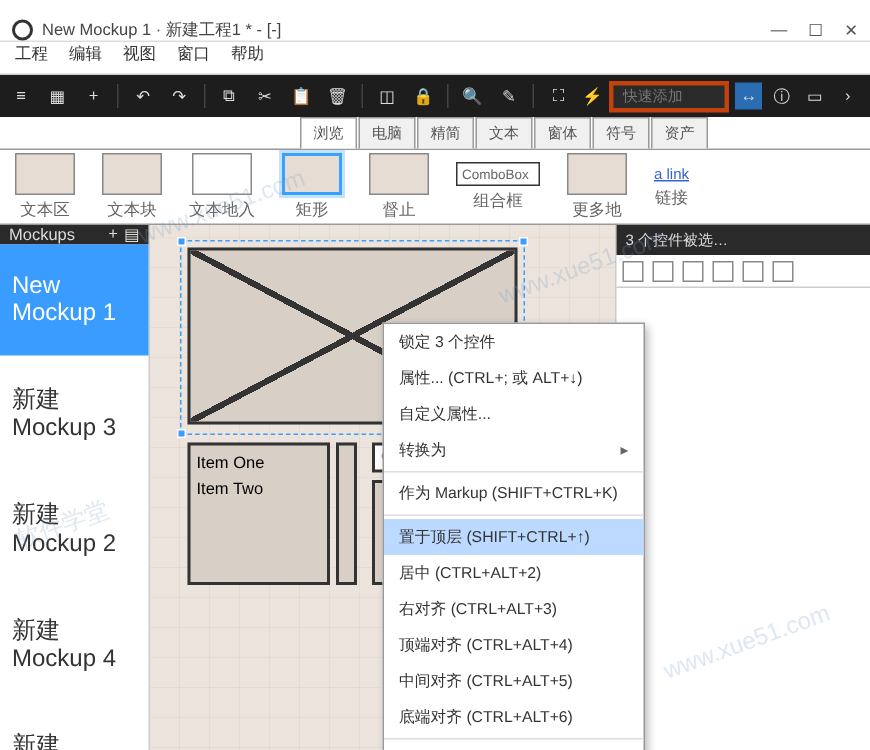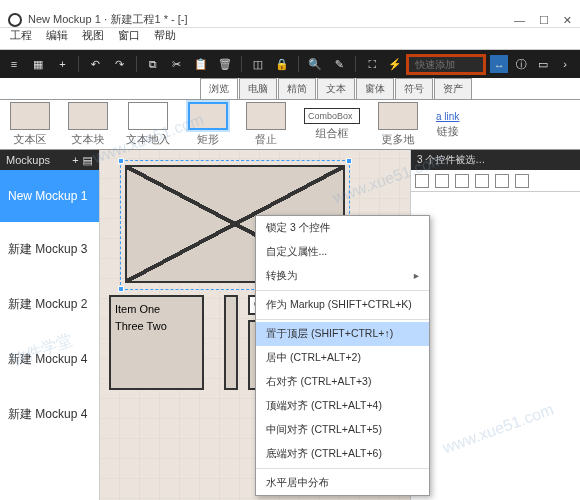--- a/index.html
+++ b/index.html
@@ -23,30 +23,30 @@
 .libitem .thumb{width:40px;height:28px;border:1px solid #888;background:#e6dcd4;position:relative}
 .libitem .thumb.plain{background:#fff}
 .libitem .thumb.sel{border:2px solid #38a0ff;box-shadow:0 0 0 2px rgba(56,160,255,.3)}
 .libitem .combo{width:56px;height:16px;border:1px solid #333;font-size:9px;display:flex;align-items:center;padding:0 3px;background:#fff}
 .libitem .link{color:#36c;text-decoration:underline;font-size:10px}
 .workspace{display:flex;height:368px}
 .sidebar{width:100px;background:#fff;border-right:1px solid #ccc;display:flex;flex-direction:column}
 .sidehead{height:20px;background:#2a2a2a;color:#ddd;display:flex;align-items:center;padding:0 6px;font-size:10px;justify-content:space-between}
 .sidehead .ic{display:flex;gap:4px}
 .sidelist{flex:1}
-.sideitem{padding:19px 8px;font-size:12px;color:#333;cursor:pointer}
+.sideitem{padding:19px 8px;font-size:16px;color:#333;cursor:pointer}
 .sideitem.sel{background:#3b9cff;color:#fff}
 .canvas{flex:1;background:repeating-linear-gradient(0deg,#f5f1ed,#f5f1ed 19px,#eae3dc 20px),repeating-linear-gradient(90deg,#f5f1ed,#f5f1ed 19px,#eae3dc 20px);background-blend-mode:multiply;position:relative;overflow:hidden}
 .sel-outline{position:absolute;left:20px;top:10px;width:230px;height:130px;border:1px dashed #3b9cff}
 .handle{position:absolute;width:6px;height:6px;background:#3b9cff;border:1px solid #fff}
 .wf-rect{position:absolute;background:#d8cfc6;border:2px solid #333}
 .wf-rect.big{left:25px;top:15px;width:220px;height:118px}
 .wf-rect.big::before,.wf-rect.big::after{content:"";position:absolute;top:0;left:0;right:0;bottom:0;background:linear-gradient(to bottom right,transparent 49%,#333 49%,#333 51%,transparent 51%)}
 .wf-rect.big::after{background:linear-gradient(to bottom left,transparent 49%,#333 49%,#333 51%,transparent 51%)}
-.wf-list{position:absolute;left:9px;top:145px;width:95px;height:95px;background:#d8cfc6;border:2px solid #333;padding:4px;font-size:10px;line-height:1.5}
+.wf-list{position:absolute;left:25px;top:145px;width:95px;height:95px;background:#d8cfc6;border:2px solid #333;padding:4px;font-size:10px;line-height:1.5}
 .wf-scroll{position:absolute;left:124px;top:145px;width:14px;height:95px;background:#d8cfc6;border:2px solid #333}
 .wf-combo{position:absolute;left:148px;top:145px;width:96px;height:20px;background:#fff;border:2px solid #333;font-size:10px;padding:2px 4px}
 .wf-panel{position:absolute;left:148px;top:170px;width:96px;height:70px;background:#d8cfc6;border:2px solid #333}
 .rpanel{width:170px;background:#fff;border-left:1px solid #ccc;display:flex;flex-direction:column}
 .rpanel .hdr{height:20px;background:#2a2a2a;color:#ddd;font-size:10px;display:flex;align-items:center;padding:0 6px}
 .rpanel .toolbar2{height:22px;border-bottom:1px solid #ccc;display:flex;align-items:center;gap:6px;padding:0 4px}
 .rpanel .tb{width:14px;height:14px;border:1px solid #888}
 .ctxmenu{position:absolute;left:255px;top:215px;width:175px;background:#fff;border:1px solid #999;box-shadow:2px 2px 6px rgba(0,0,0,.3);z-index:100}
 .ctxmenu .mi{padding:5px 10px;font-size:10.5px;color:#333;cursor:pointer;white-space:nowrap;overflow:hidden}
 .ctxmenu .mi.hl{background:#bcd9ff}
@@ -171,21 +171,21 @@
   <div class="canvas">
     <div class="sel-outline">
       <div class="handle" style="left:-3px;top:-3px"></div>
       <div class="handle" style="right:-3px;top:-3px"></div>
       <div class="handle" style="left:-3px;bottom:-3px"></div>
       <div class="handle" style="right:-3px;bottom:-3px"></div>
     </div>
     <div class="wf-rect big"></div>
     <div class="wf-list">
       <div>Item One</div>
-      <div>Three Two</div>
+      <div>Item Two</div>
     </div>
     <div class="wf-scroll"></div>
     <div class="wf-combo">ComboBox</div>
     <div class="wf-panel"></div>
   </div>
 
   <div class="rpanel">
     <div class="hdr">3 个控件被选…</div>
     <div class="toolbar2">
       <span class="tb"></span>
@@ -200,20 +200,21 @@
       <span class="tb"></span>
       <span class="tb"></span>
       <span class="tb"></span>
       <span class="tb"></span>
     </div>
   </div>
 </div>
 
 <div class="ctxmenu" id="ctx">
     <div class="mi">锁定 3 个控件</div>
+    <div class="mi">属性... (CTRL+; 或 ALT+↓)</div>
     <div class="mi">自定义属性...</div>
     <div class="mi arrow">转换为</div>
     <hr>
     <div class="mi">作为 Markup (SHIFT+CTRL+K)</div>
     <hr>
     <div class="mi hl">置于顶层 (SHIFT+CTRL+↑)</div>
     <div class="mi">居中 (CTRL+ALT+2)</div>
     <div class="mi">右对齐 (CTRL+ALT+3)</div>
     <div class="mi">顶端对齐 (CTRL+ALT+4)</div>
     <div class="mi">中间对齐 (CTRL+ALT+5)</div>

